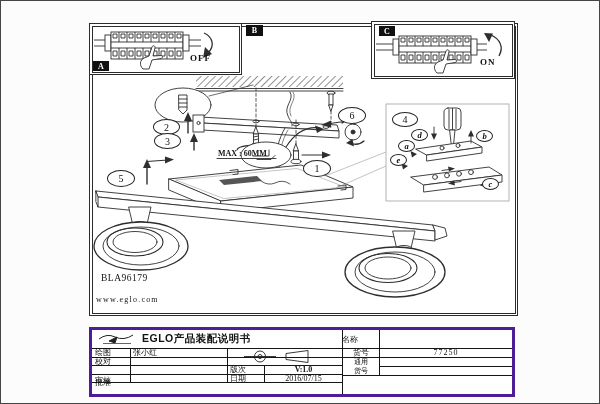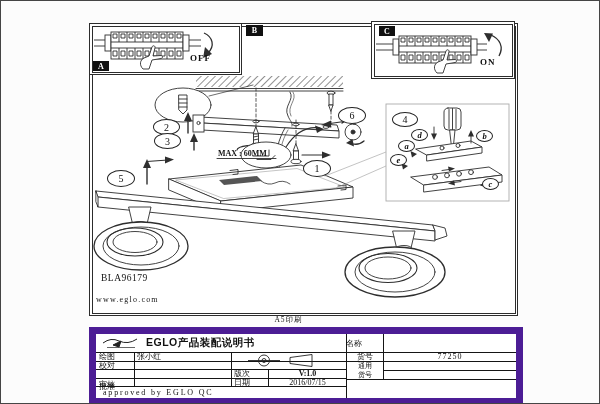--- a/index.html
+++ b/index.html
@@ -10,21 +10,21 @@
   .panel .inner{position:absolute;inset:1.5px;border:1px solid #2c2c2c;}
   .tag{position:absolute;background:#101010;color:#fff;font:bold 8px "Liberation Serif",serif;
        display:flex;align-items:center;justify-content:center;z-index:6;}
   .circ{position:absolute;border:1px solid #222;border-radius:50%;background:#fff;z-index:5;
         display:flex;align-items:center;justify-content:center;font:10px "Liberation Serif",serif;}
   .part{position:absolute;border:1px solid #222;border-radius:50%;background:#fff;z-index:5;
         display:flex;align-items:center;justify-content:center;font:italic bold 8.5px "Liberation Serif",serif;}
   .statelbl{position:absolute;font:bold 9px "Liberation Serif",serif;letter-spacing:1px;text-align:right;}
   .a5{position:absolute;font:7.5px "Liberation Serif",serif;letter-spacing:1px;text-align:center;}
   
-  .tblock{position:absolute;left:88px;top:326px;width:420px;height:64px;border:7px solid #4c1d95;background:#fff;}
+  .tblock{position:absolute;left:88px;top:326px;width:420px;height:64px;border:3px solid #4c1d95;background:#fff;}
   .tblock .hl,.tblock .vl{position:absolute;background:#151515;}
   .hl{height:1px;} .vl{width:1px;}
   .cell{position:absolute;font:8px "Liberation Sans",sans-serif;display:flex;align-items:center;overflow:hidden;white-space:nowrap;}
   .cc{justify-content:center;text-align:center;}
   .serif8{font:8px "Liberation Serif",serif;}
   .ttl{font:bold 10.5px "Liberation Sans",sans-serif;letter-spacing:.5px;}
   .qc{font:8px "Liberation Serif",serif;letter-spacing:1.8px;}
   svg text{stroke:none;}
 </style>
 </head>
@@ -272,21 +272,20 @@
           <line x1="104" y1="27" x2="114" y2="27"></line>
         <path transform="translate(58,30)" fill="#fff" d="M6,20 c-4,-4 -3,-9 1,-11 l5,-2 3,-9 c0.8,-2 3.4,-1.4 3,0.8 l-2,8.2 8,-0.5 c2,0.3 2,2.7 0,3 l-9,1.5 -3,9 z"></path>
         <path d="M126,33 c5,-9 1,-17 -8,-21" stroke-width="1.3"></path>
         <polygon points="111,10 120,10.5 116,19" fill="#2e2e2e" stroke="none"></polygon>
       </g>
     </svg>
     <div class="statelbl" style="left:108px;top:35px;">ON</div>
     <div class="tag" style="left:7px;top:4px;width:16px;height:10px;">C</div>
   </div>
 
-  <div class="a5" style="left:230px;top:314px;width:115px;">A5印刷</div>
 
   <div class="tblock">
 
     <div class="vl" style="left:250px;top:0;height:64px;"></div>
     <div class="vl" style="left:38px;top:18px;height:34px;"></div>
     <div class="vl" style="left:135px;top:18px;height:34px;"></div>
     <div class="vl" style="left:172px;top:35px;height:17px;"></div>
     <div class="vl" style="left:287px;top:0;height:45px;"></div>
     <div class="hl" style="left:0;top:18px;width:420px;"></div>
     <div class="hl" style="left:0;top:27px;width:420px;"></div>
@@ -319,21 +318,20 @@
         <circle cx="18" cy="7.5" r="5.5"></circle>
         <circle cx="18" cy="7.5" r="2"></circle>
         <polygon points="44,4.5 66,1.5 66,13.5 44,10.5"></polygon>
       </g>
     </svg>
 
     <div class="cell" style="left:138px;top:35px;width:33px;height:9px;">版次</div>
     <div class="cell cc serif8" style="left:173px;top:35px;width:77px;height:9px;font-weight:bold;">V:1.0</div>
     <div class="cell" style="left:138px;top:44px;width:33px;height:8px;font-family:Liberation Serif, serif;">日期</div>
     <div class="cell cc serif8" style="left:173px;top:44px;width:77px;height:8px;">2016/07/15</div>
-    <div class="cell qc" style="left:7px;top:52px;width:240px;height:12px;">approved by EGLO QC</div>
 
     <div class="cell cc" style="left:251px;top:18px;width:36px;height:9px;">货号</div>
     <div class="cell cc serif8" style="left:288px;top:18px;width:132px;height:9px;letter-spacing:1px;">77250</div>
     <div class="abs" style="left:251px;top:27px;width:36px;height:18px;font:7px 'Liberation Sans',sans-serif;line-height:9px;text-align:center;">
       <div>通用</div>
       <div>货号</div>
     </div>
   </div>
 
 </div>

